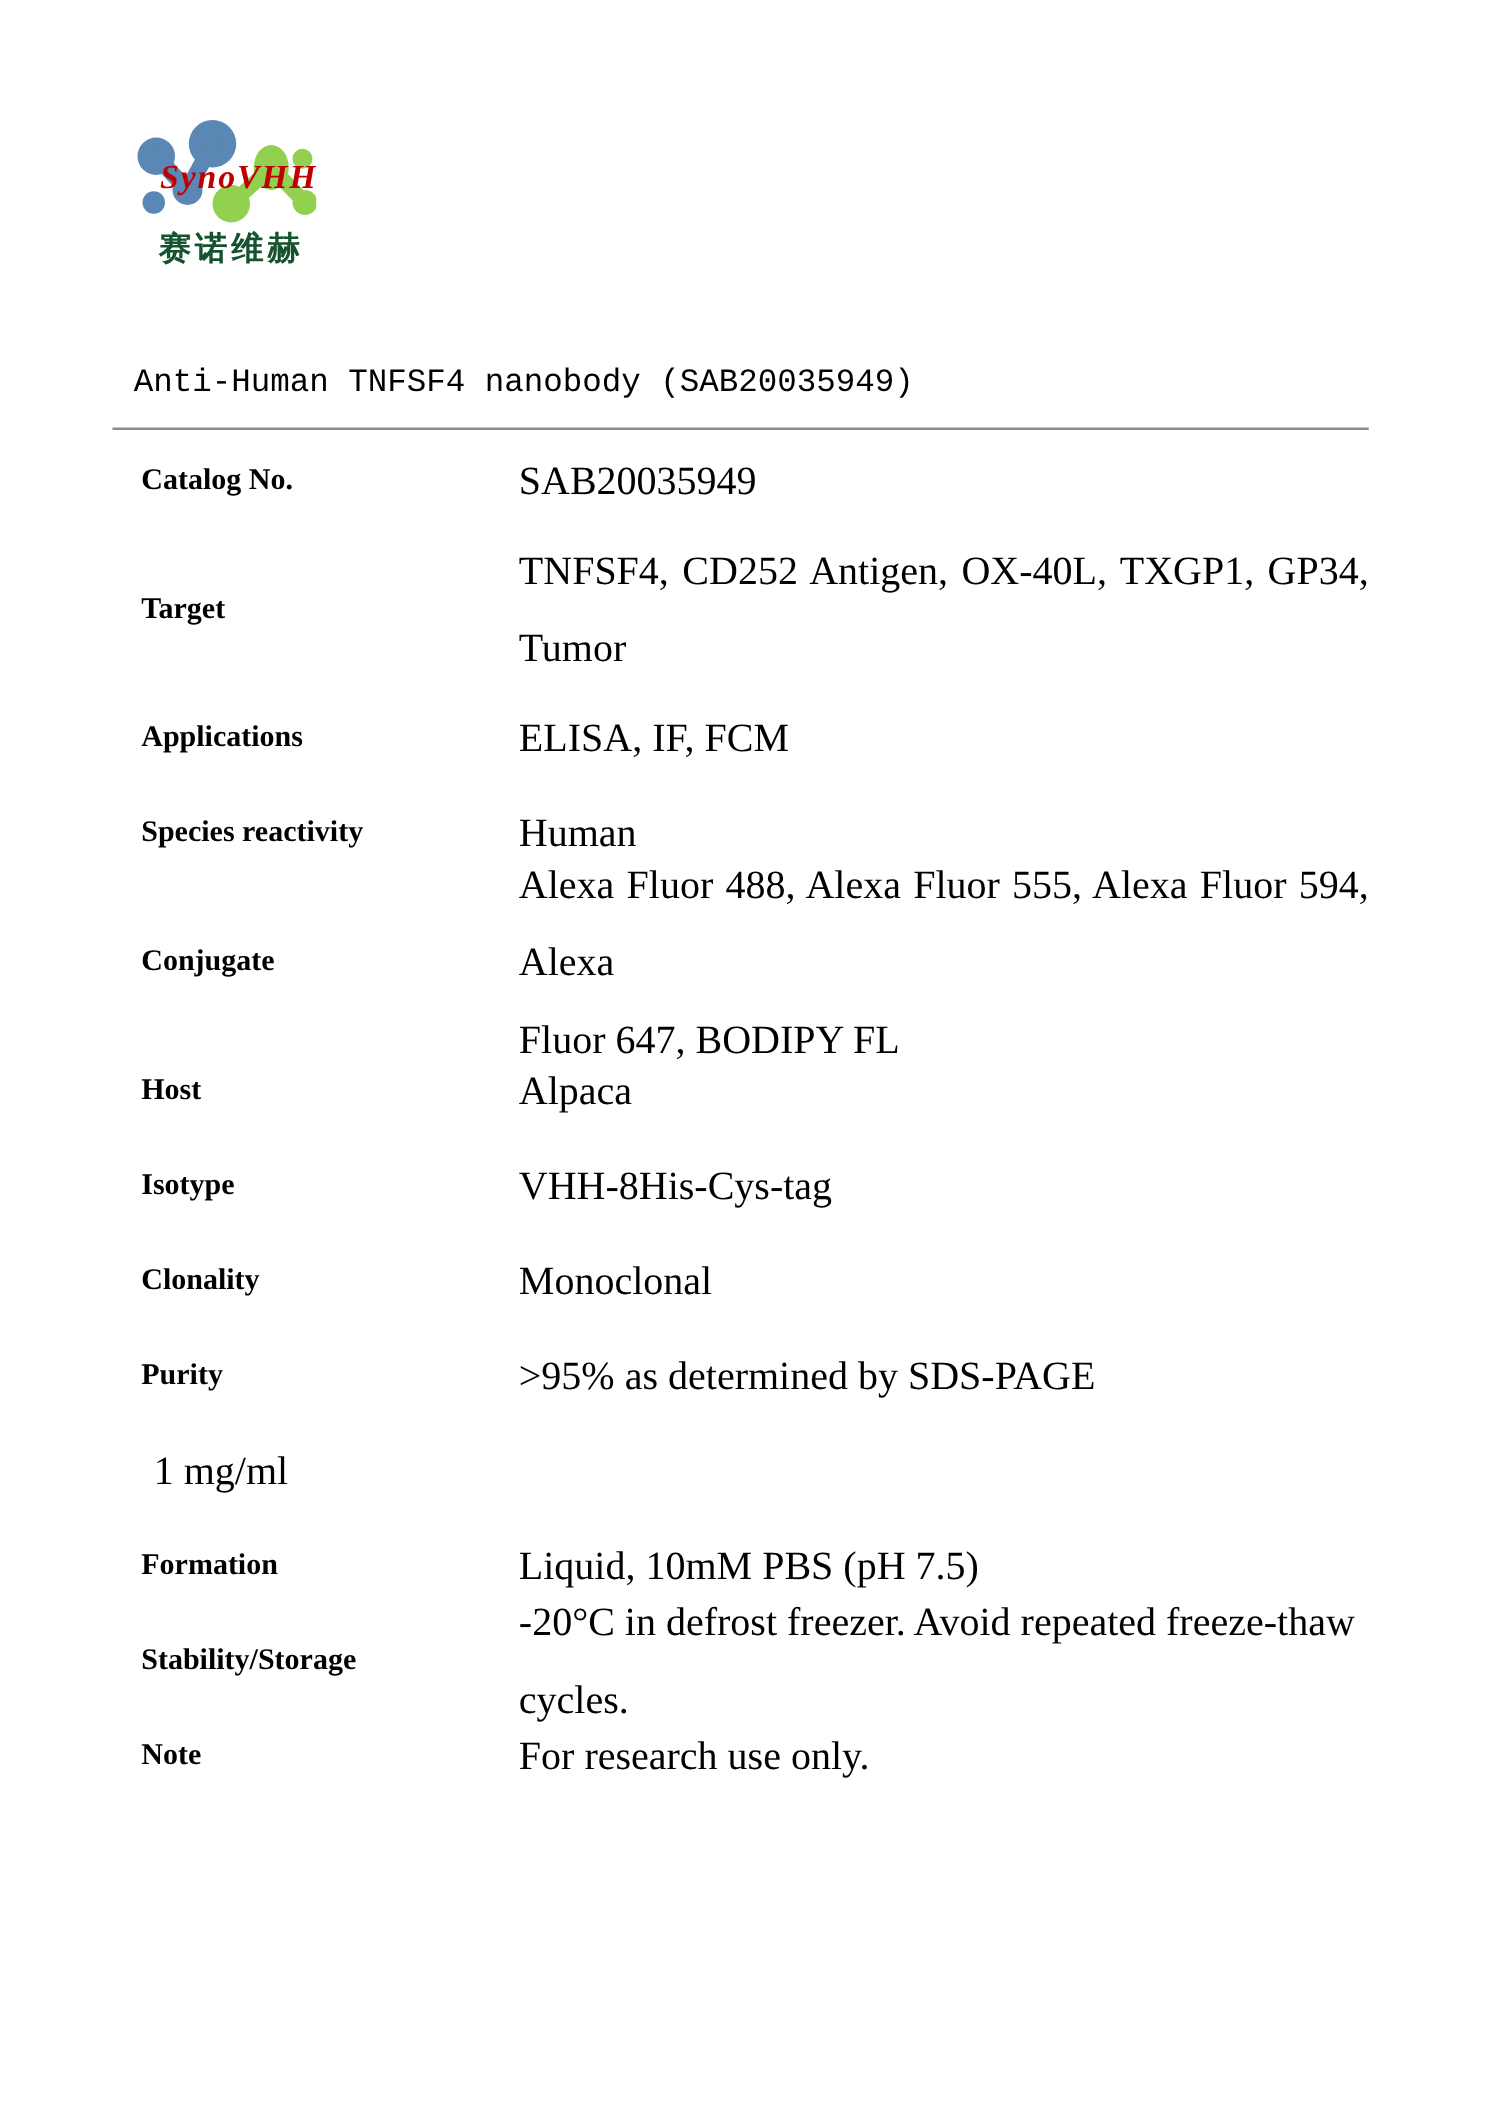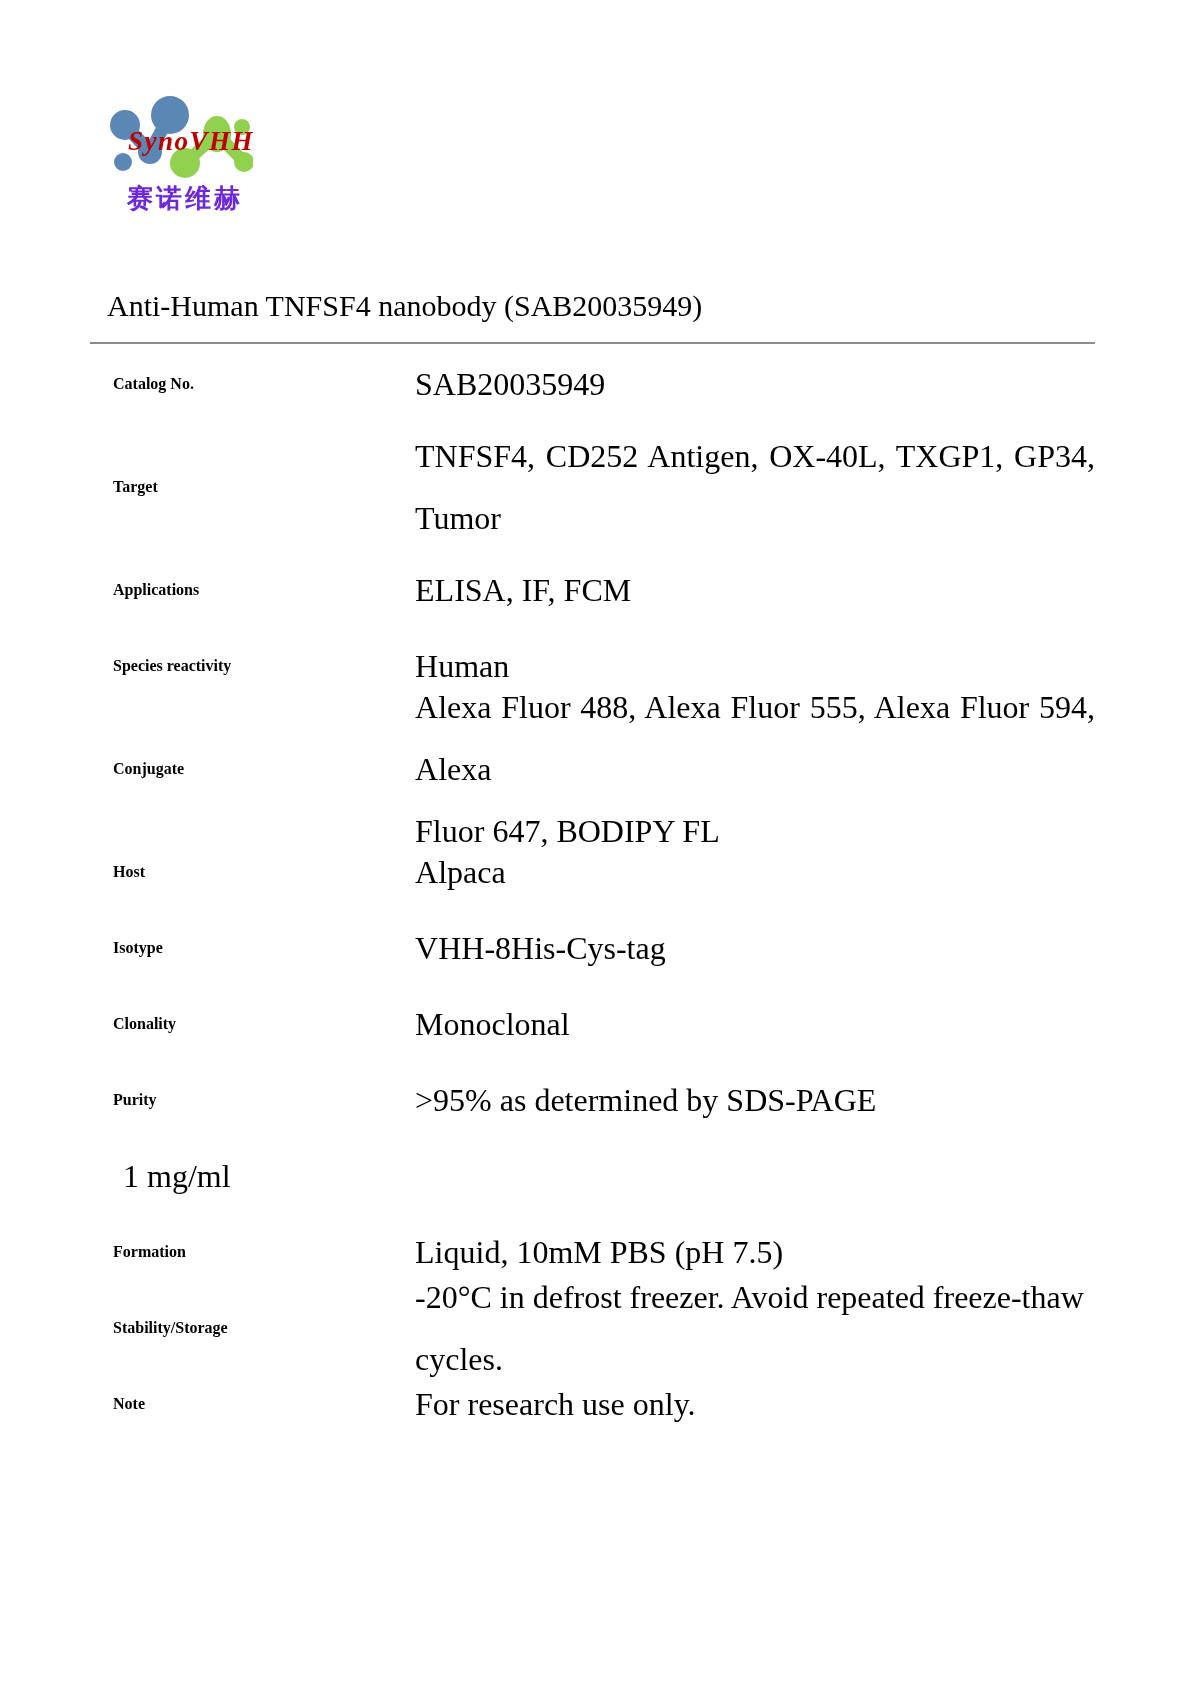--- a/index.html
+++ b/index.html
@@ -9,39 +9,40 @@
     height:1684px;
     background:#ffffff;
     overflow:hidden;
     font-family:"Liberation Serif", serif;
     color:#000000;
   }
   .logo{position:absolute;left:98px;top:88px;width:155px;height:92px;}
   .logo-cn{
     position:absolute;left:127px;top:181px;
     font-family:"DejaVu Sans", sans-serif;
-    font-weight:bold;font-size:26px;letter-spacing:3px;color:#6d28d9;
+    font-weight:bold;font-size:26px;letter-spacing:3px;color:#14532d;
     white-space:nowrap;
   }
   .doc-title{
     position:absolute;left:107px;top:288px;
-    font-size:30px;line-height:36px;font-weight:normal;
+    font-size:26px;line-height:36px;font-weight:normal;
     white-space:nowrap;
+    font-family:Liberation Mono, monospace;
   }
   .content{
     position:absolute;left:90px;top:342px;width:1005px;
     border-top:2px solid #8c8c8c;
     padding-top:2px;
   }
   .row{display:flex;align-items:center;}
   .row.single{height:76px;}
   .row.multi{height:130px;}
   .label{
     width:298px;box-sizing:border-box;padding-left:23px;
-    font-weight:bold;font-size:16px;line-height:30px;
+    font-weight:bold;font-size:24px;line-height:30px;
     align-self:center;
   }
   .value{
     width:695px;font-size:32px;line-height:62px;margin-left:33px;
   }
   .vline{line-height:62px;}
   .justify-full{text-align:justify;text-align-last:justify;}
 </style>
 </head>
 <body>

